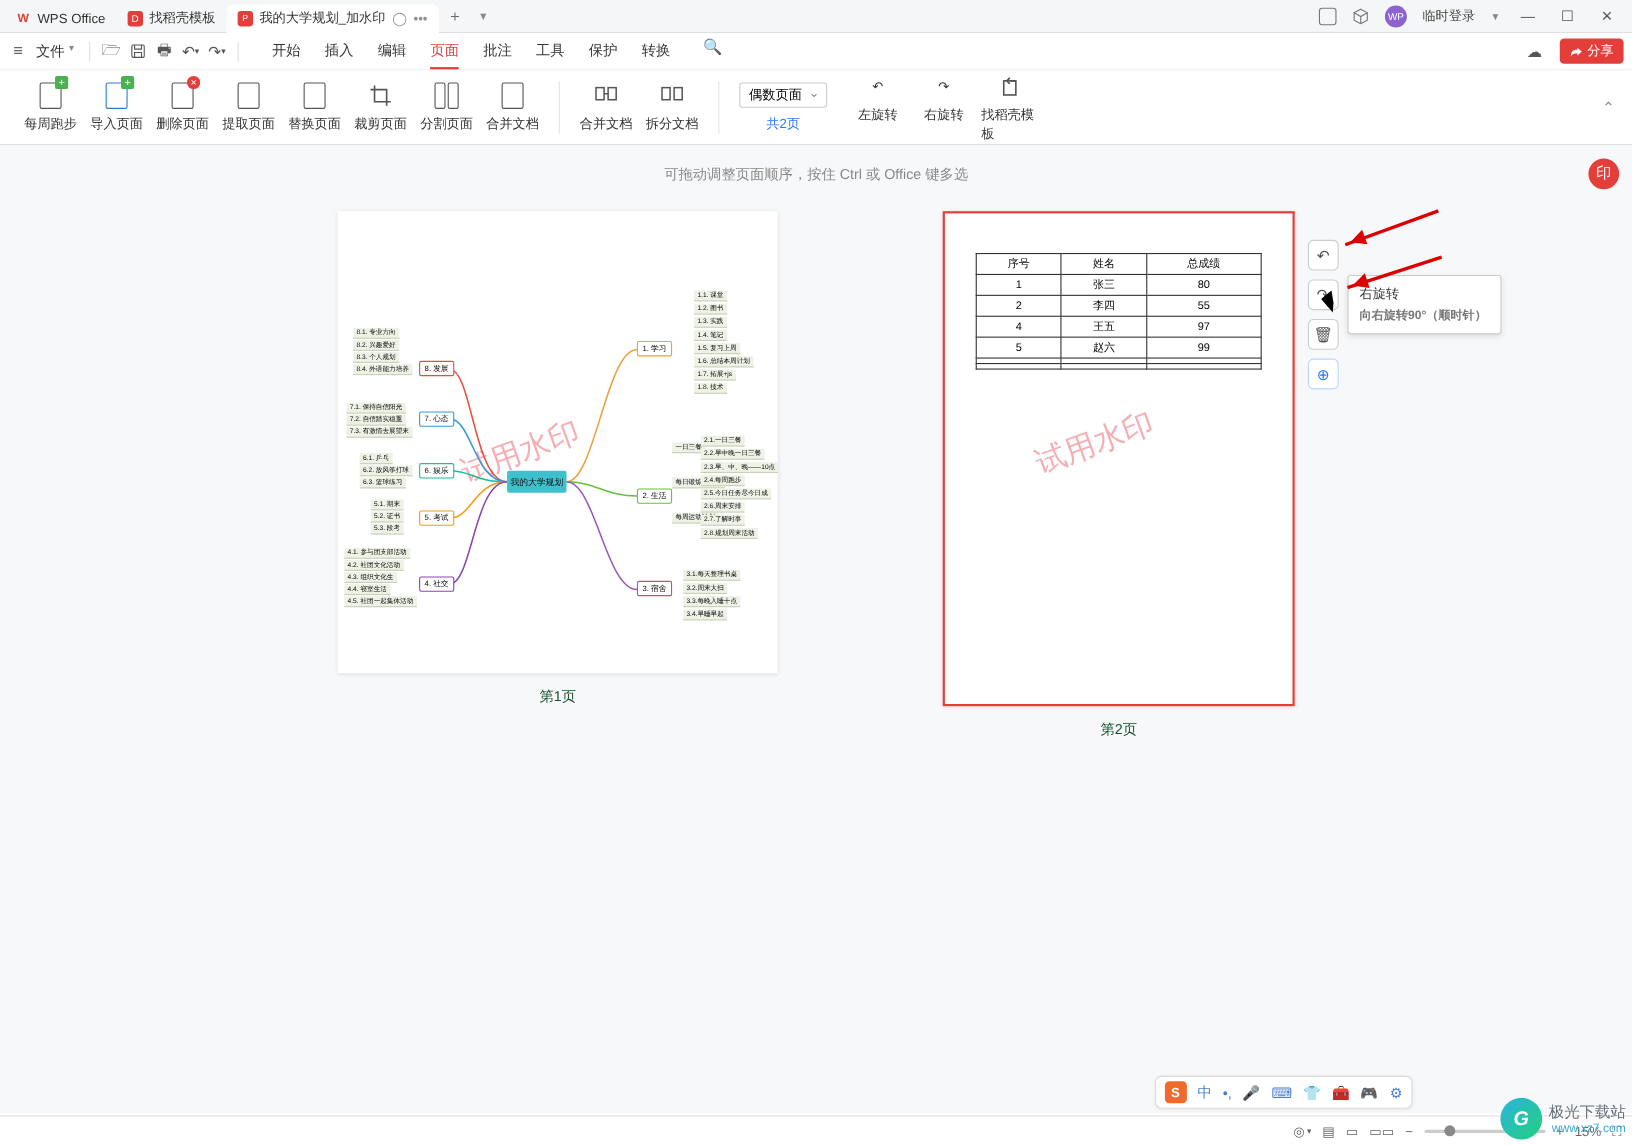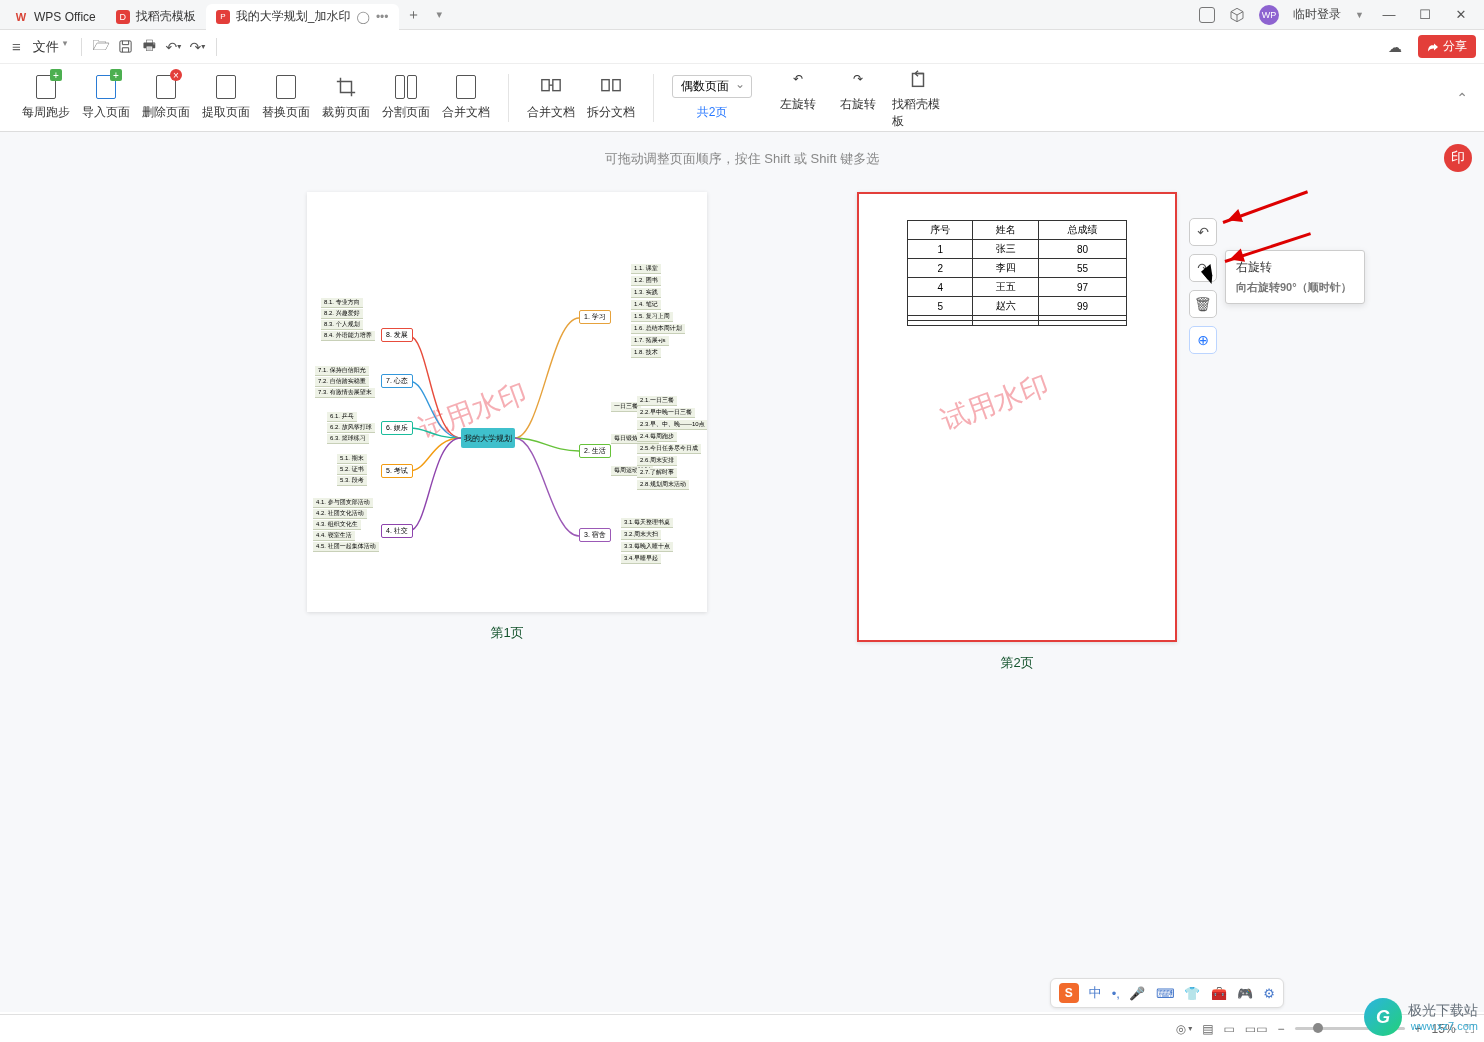--- a/index.html
+++ b/index.html
@@ -59,21 +59,21 @@
 .watermark { position: absolute; font-size: 28px; color: #f5a6ac; transform: rotate(-20deg); opacity: .9; font-weight: 500; pointer-events:none; }
 
 
 .mindmap { position:absolute; inset:14px; font-size:7px; }
 .mm-center { position:absolute; left:140px; top:222px; width:54px; height:20px; background:#3fc0cc; color:#111; display:flex;align-items:center;justify-content:center; border-radius:2px; font-size:8px; }
 .mm-node { position:absolute; padding:1px 4px; border:1px solid; border-radius:2px; background:#fff; white-space:nowrap; }
 .mm-leaf { position:absolute; padding:0 3px; background:#eef2e6; font-size:6px; white-space:nowrap; border-bottom:1px solid #c8d0b8; }
 .mm-svg { position:absolute; inset:0; width:100%; height:100%; }
 
 
-.tbl { margin: 26px auto 0; border-collapse: collapse; width: 220px; font-size: 10px; }
+.tbl { margin: 36px auto 0; border-collapse: collapse; width: 260px; font-size: 10px; }
 .tbl th, .tbl td { border: 1px solid #333; padding: 2px 4px; text-align: center; font-weight: normal; }
 
 
 .page-actions { position: absolute; left: 332px; top: 26px; display: flex; flex-direction: column; gap: 8px; }
 .pa-btn { width: 28px; height: 28px; border: 1px solid #ccc; border-radius: 5px; background: #fff; display:flex;align-items:center;justify-content:center; color:#555; font-size:14px; cursor:pointer; }
 .pa-btn.add { color:#2878ff; border-color:#bcd5ff; }
 
 
 .tooltip { position: absolute; left: 368px; top: 58px; width: 140px; background: #fff; border: 1px solid #ccc; border-radius: 3px; padding: 8px 10px; font-size: 12px; color: #333; box-shadow: 0 2px 6px rgba(0,0,0,.1); }
 .tooltip .ttl { margin-bottom: 4px; }
@@ -161,20 +161,31 @@
       <svg width="15" height="15" viewBox="0 0 24 24" fill="none" stroke="#555" stroke-width="1.6">
         <rect x="3" y="3" width="18" height="18" rx="2"></rect>
         <path d="M7 3v6h10V3M7 21v-7h10v7"></path>
       </svg>
     </span>
   <span class="qico">🖶</span>
   <span class="qico">↶<span style="font-size:8px">▾</span></span>
   <span class="qico">↷<span style="font-size:8px">▾</span></span>
   <span class="qsep"></span>
 
+  <div class="menu-tabs">
+    <span class="menu-tab">开始</span>
+    <span class="menu-tab">插入</span>
+    <span class="menu-tab">编辑</span>
+    <span class="menu-tab active">页面</span>
+    <span class="menu-tab">批注</span>
+    <span class="menu-tab">工具</span>
+    <span class="menu-tab">保护</span>
+    <span class="menu-tab">转换</span>
+    <span class="qico" style="margin-left:6px;color:#999">🔍</span>
+  </div>
 
   <div class="quickbar-right">
     <span class="qico">☁</span>
     <span class="share-btn">
       <svg width="12" height="12" viewBox="0 0 24 24" fill="#fff">
           <path d="M14 9V5l8 7-8 7v-4c-6 0-10 2-12 6 0-8 4-14 12-12z"></path>
         </svg>
       <span>分享</span>
     </span>
   </div>
@@ -278,21 +289,21 @@
           </svg>
         </span>
         <span>找稻壳模板</span>
       </div>
   </div>
   <span style="margin-left:auto;color:#888;font-size:14px;margin-right:6px">⌃</span>
 </div>
 
 <div class="workspace">
   <div class="float-seal">印</div>
-  <div class="hint">可拖动调整页面顺序，按住 Shift 或 Shift 键多选</div>
+  <div class="hint">可拖动调整页面顺序，按住 Ctrl 或 Office 键多选</div>
 
   <div class="pages-row">
 
     <div class="page-col">
       <div class="page-thumb p1">
         <div class="watermark" style="left:110px;top:200px">试用水印</div>
         <div class="mindmap">
           <svg class="mm-svg">
             <path d="M194 232 C220 232 230 112 258 112" stroke="#e6a23c" fill="none" stroke-width="1.4"></path>
             <path d="M194 232 C220 232 230 245 258 245" stroke="#67c23a" fill="none" stroke-width="1.4"></path>

